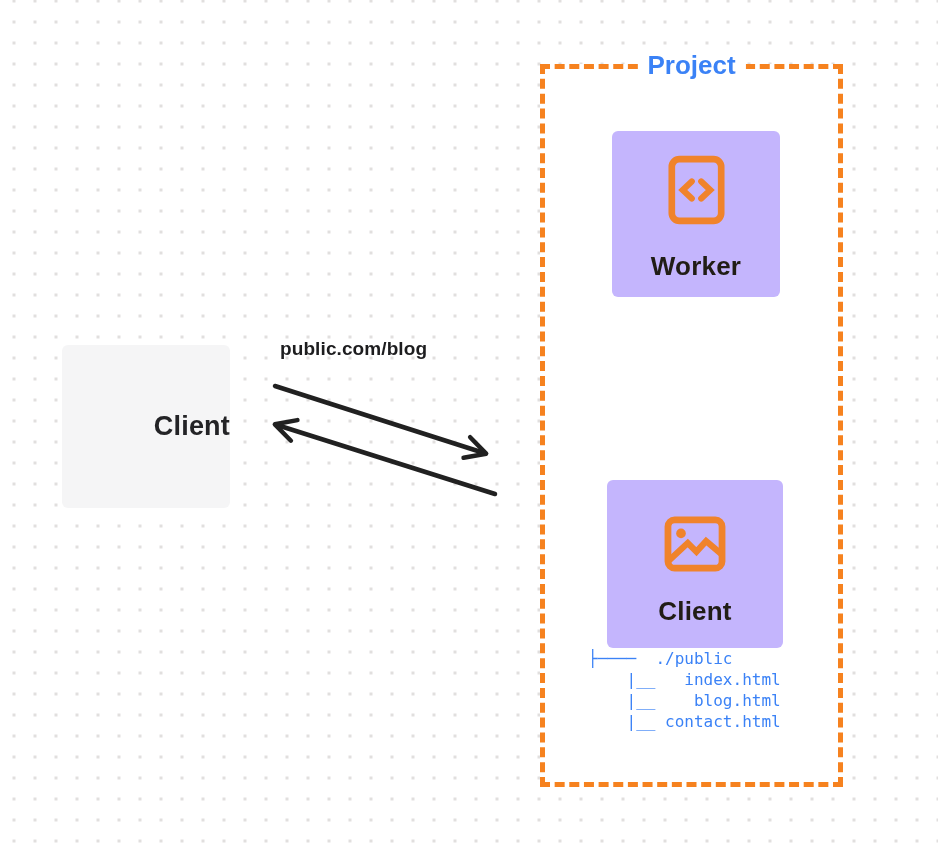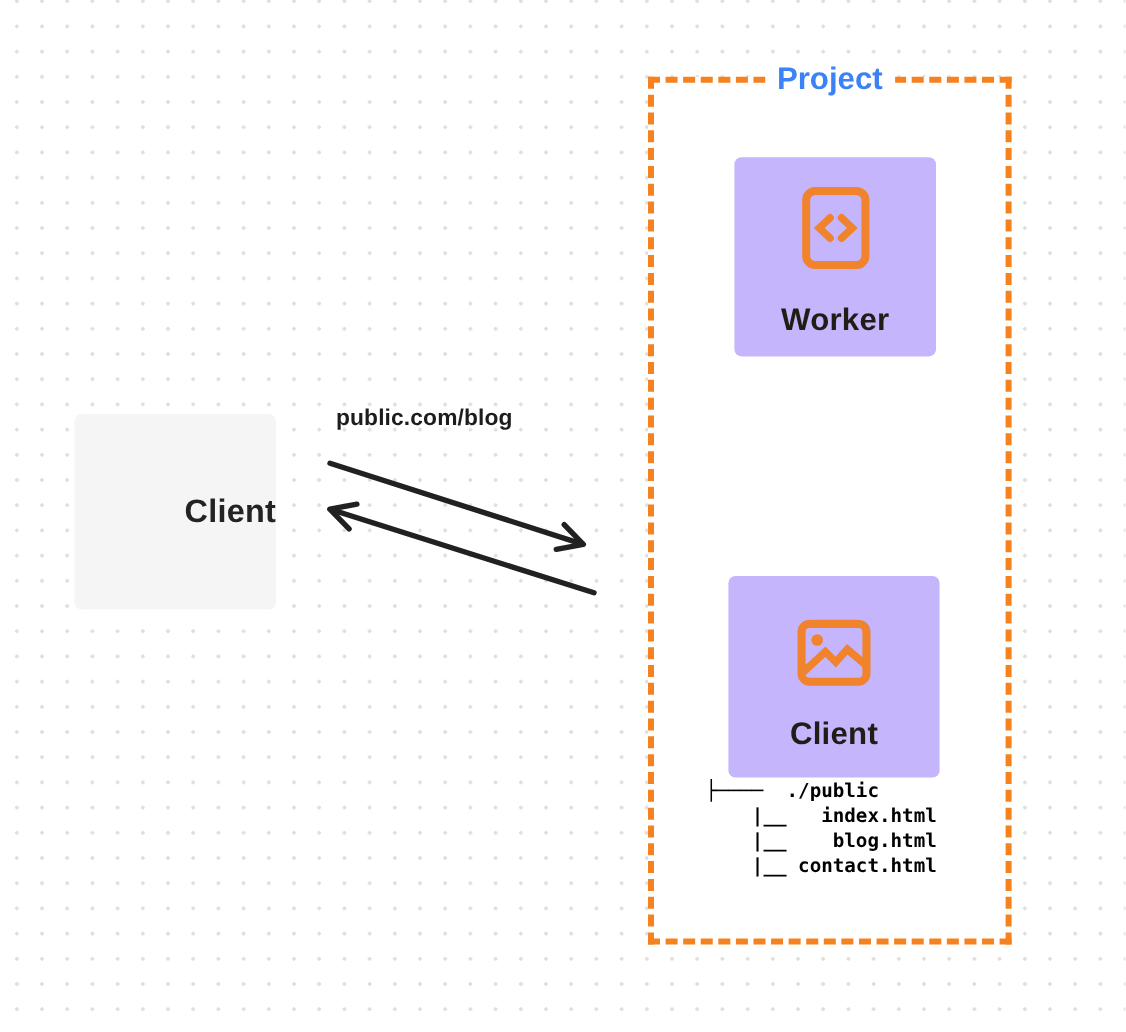--- a/index.html
+++ b/index.html
@@ -80,23 +80,23 @@
     font-size: 26px; font-weight: 700; color: #211d16; letter-spacing: 0.2px;
   }
   .worker-card .label { margin-top: 26px; }
   .assets-card .label { margin-top: 24px; }
   
   .file-tree {
     position: absolute;
     left: 43px; top: 579px;
     font-family: "DejaVu Sans Mono", monospace;
     font-size: 16px;
-    font-weight: 700;
+    font-weight: 400;
     line-height: 21px;
-    color: #000000;
+    color: #3b82f6;
     white-space: pre;
   }
 </style>
 </head>
 <body>
 
 <div class="canvas">
 
   <svg class="arrows-svg" viewBox="0 0 938 860" xmlns="http://www.w3.org/2000/svg">
     <defs>

